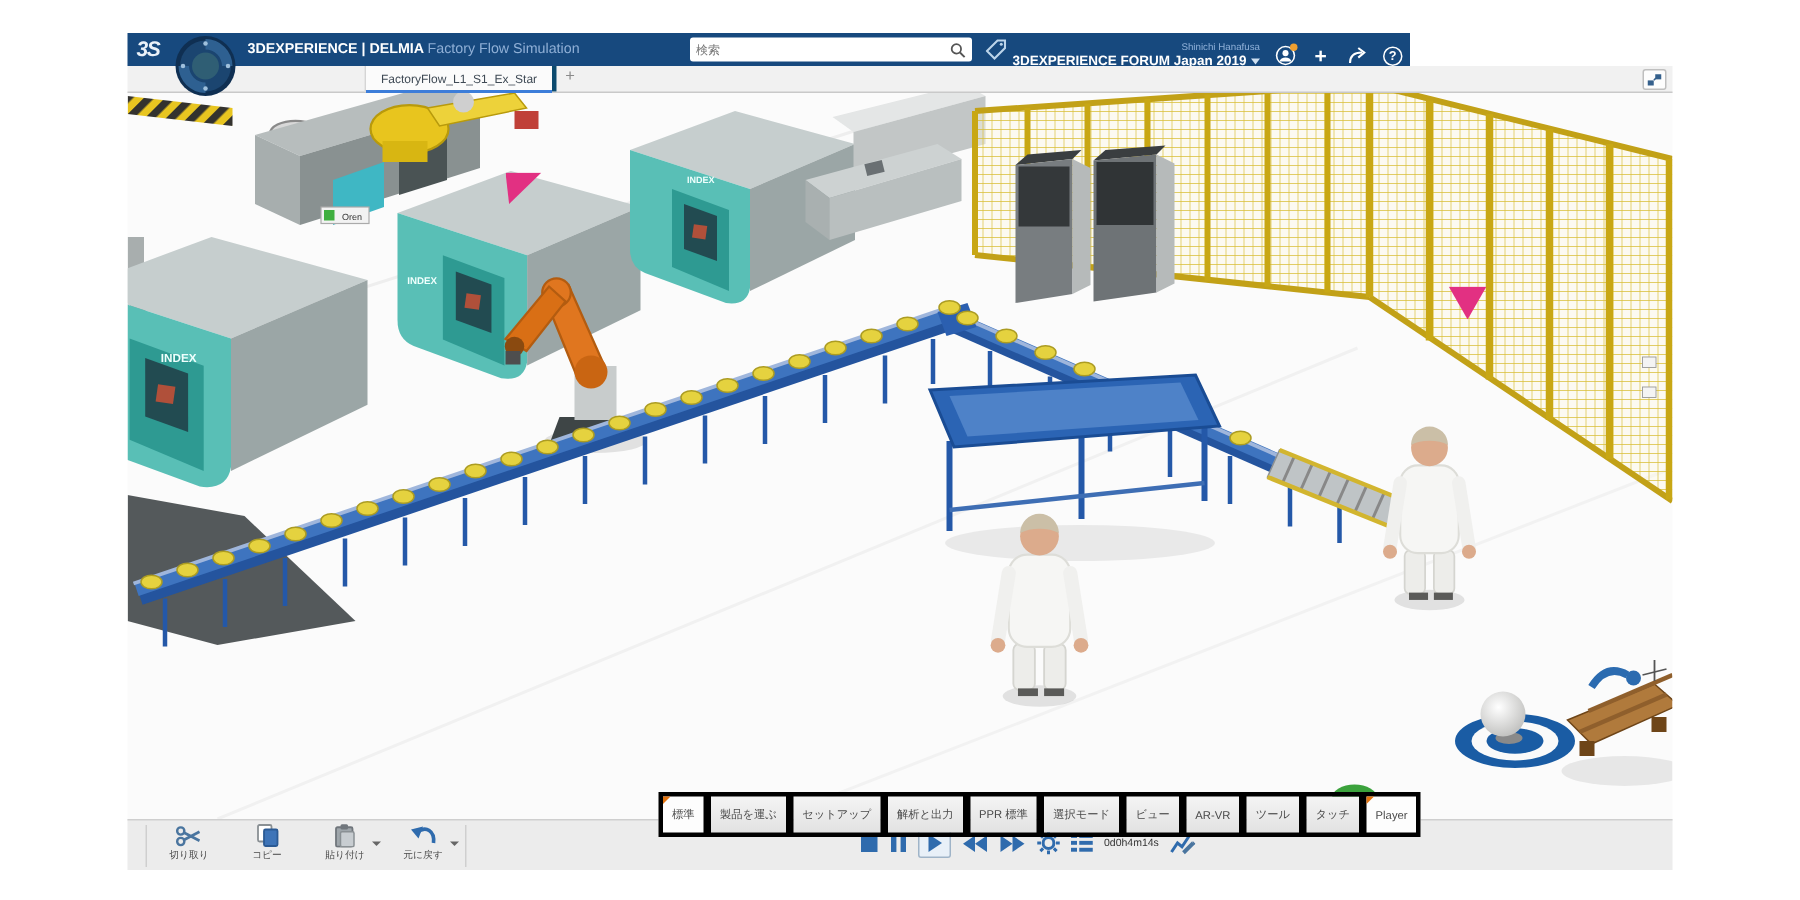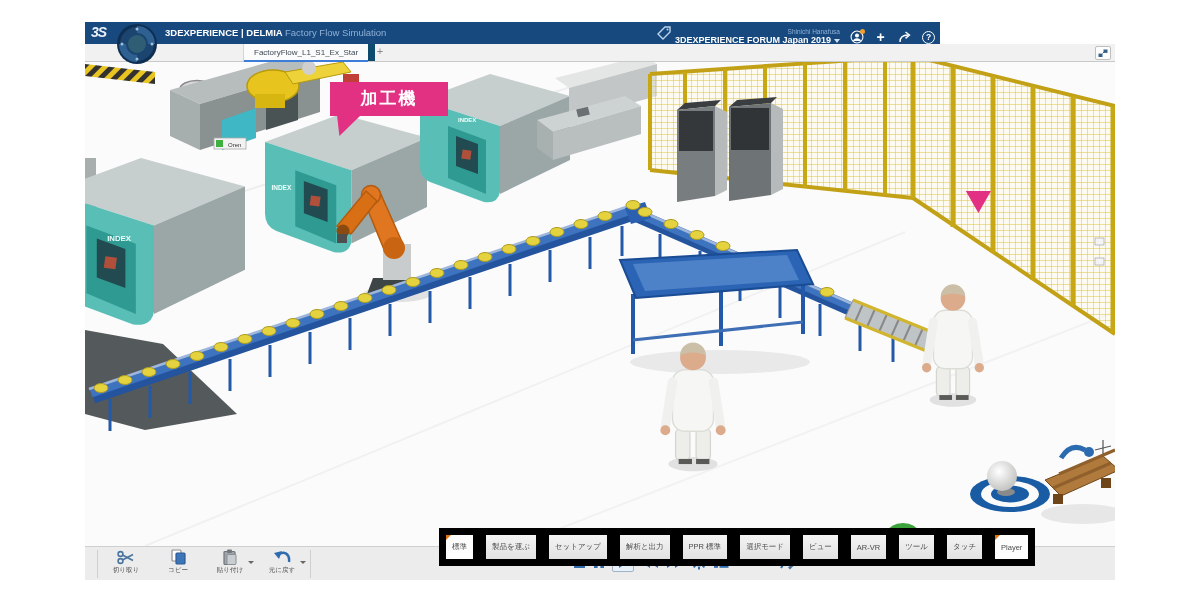--- a/index.html
+++ b/index.html
@@ -22,37 +22,37 @@
   .username { font-size:6.5px; color:#8FB0D8; margin-bottom:1px; }
   .eventrow { font-size:9px; color:#fff; font-weight:bold; display:flex; align-items:center; gap:3px; }
   .chev { width:0; height:0; border-left:3px solid transparent; border-right:3px solid transparent; border-top:4px solid #CFE0F0; }
   .tb-ic { position:relative; width:15px; height:15px; display:flex; align-items:center; justify-content:center; cursor:pointer; }
   .notif { position:absolute; right:-1px; top:-1px; width:5px; height:5px; border-radius:50%; background:#F0A030; }
   .plus-glyph { color:#fff; font-size:14px; font-weight:bold; line-height:1; }
   .help-circ { width:13px; height:13px; border:1.3px solid #fff; border-radius:50%; color:#fff; font-size:8.5px; font-weight:bold; display:flex; align-items:center; justify-content:center; }
 
   
   .docbar { position:absolute; left:0; top:22px; width:1030px; height:18px; background:#F1F1F1; border-bottom:1px solid #C9C9C9; }
-  .doctab { position:absolute; left:158px; top:0; height:17px; background:#FBFBFB; border-left:1px solid #D5D5D5; border-right:7px solid #0c4a6e; padding:0 10px; font-size:8px; color:#3F4A55; display:flex; align-items:center; }
+  .doctab { position:absolute; left:158px; top:0; height:17px; background:#FBFBFB; border-left:1px solid #D5D5D5; border-right:3px solid #0c4a6e; padding:0 10px; font-size:8px; color:#3F4A55; display:flex; align-items:center; }
   .doctab::after { content:""; position:absolute; left:0; right:0; bottom:-1px; height:2px; background:#3C7DD9; }
   .newtab { position:absolute; left:288px; top:1px; font-size:11px; color:#8A8A8A; width:14px; text-align:center; cursor:pointer; }
   .expandbtn { position:absolute; right:4px; top:2px; width:16px; height:14px; background:#FDFDFD; border:1px solid #BFBFBF; border-radius:2px; display:flex; align-items:center; justify-content:center; cursor:pointer; }
 
   
   .viewport { position:absolute; left:0; top:40px; width:1030px; height:484px; background:#FBFBFB; overflow:hidden; }
   .scene { position:absolute; left:0; top:0; }
   .callout { position:absolute; background:#E23082; color:#fff; text-align:center; font-weight:bold; z-index:20; }
   .callout1 { left:245px; top:20px; width:118px; height:34px; font-size:17px; line-height:34px; letter-spacing:2px; }
   .callout1-tail { position:absolute; left:252px; top:53px; width:24px; height:21px; background:#E23082; clip-path:polygon(0 0,100% 0,10% 100%); z-index:19; }
   .callout2 { left:820px; top:76px; width:142px; height:54px; font-size:17px; line-height:26px; padding-top:2px; letter-spacing:1px; }
   .callout2-tail { position:absolute; left:878px; top:129px; width:28px; height:22px; background:#E23082; clip-path:polygon(10% 0,100% 0,55% 100%); z-index:19; }
 
   
   .ribbon { position:absolute; left:355px; top:506px; height:18px; display:flex; z-index:25; }
-  .rtab { position:relative; height:17px; padding:12px 6px; font-size:7.5px; color:#4A4A4A; background:linear-gradient(#F4F4F4,#E2E2E2); border:7px solid #000000; margin-left:-1px; display:flex; align-items:center; white-space:nowrap; cursor:pointer; }
+  .rtab { position:relative; height:17px; padding:12px 6px; font-size:7.5px; color:#4A4A4A; background:linear-gradient(#F4F4F4,#E2E2E2); border:3px solid #000000; margin-left:-1px; display:flex; align-items:center; white-space:nowrap; cursor:pointer; }
   .rtab.active { background:#FDFDFD; z-index:2; }
   .rtab.active::before { content:""; position:absolute; left:0; top:0; width:0; height:0; border-top:5px solid #E2730F; border-right:5px solid transparent; }
 
   
   .toolbar { position:absolute; left:0; top:524px; width:1030px; height:34px; background:#ECECEC; border-top:1px solid #CFCFCF; }
   .tool-group { position:absolute; display:flex; align-items:flex-start; }
   .tgl { left:10px; top:2px; }
   .toolbtn { width:52px; display:flex; flex-direction:column; align-items:center; gap:1px; cursor:pointer; position:relative; }
   .toolbtn .lbl { font-size:6.5px; color:#4A4A4A; white-space:nowrap; }
   .caret { position:absolute; right:2px; top:12px; width:0; height:0; border-left:3px solid transparent; border-right:3px solid transparent; border-top:3.5px solid #666; }
@@ -66,20 +66,27 @@
 <body>
 
 <div class="app">
 
   <div class="topbar">
     <span class="logo">3S</span>
     <span class="brand">
       <span>3DEXPERIENCE | DELMIA</span>
       <span class="apptitle">Factory Flow Simulation</span>
     </span>
+    <div class="search-wrap">
+      <input placeholder="検索" style="">
+      <svg width="11" height="11" viewBox="0 0 12 12">
+          <circle cx="5" cy="5" r="3.4" fill="none" stroke="#555" stroke-width="1.3"></circle>
+          <line x1="7.6" y1="7.6" x2="11" y2="11" stroke="#555" stroke-width="1.4"></line>
+        </svg>
+    </div>
     <svg class="tagicon" width="14" height="14" viewBox="0 0 14 14">
         <path d="M1,8 L8,1 L13,1 L13,6 L6,13 Z" fill="none" stroke="#BCD4EA" stroke-width="1.4"></path>
         <circle cx="10.5" cy="3.5" r="1" fill="#BCD4EA"></circle>
       </svg>
     <div class="right-cluster">
       <div class="userblock">
         <div class="username">Shinichi Hanafusa</div>
         <div class="eventrow">
           <span>3DEXPERIENCE FORUM Japan 2019</span>
           <span class="chev"></span>
@@ -390,23 +397,20 @@
         <circle cx="44" cy="2" r="5" fill="#2B6BB0"></circle>
         <line x1="58" y1="-10" x2="58" y2="4" stroke="#555555" stroke-width="1.2"></line>
         <line x1="50" y1="0" x2="66" y2="-4" stroke="#555555" stroke-width="1.2"></line>
       </g>
       <g>
         <ellipse cx="818" cy="470" rx="15" ry="9" fill="#3BA23C"></ellipse>
         <path d="M803,470 a15,9 0 0 0 30,0 Z" fill="#2F8030"></path>
       </g>
     </svg>
 
-    <div class="callout callout1">
-      <span>加工機</span>
-    </div>
     <div class="callout1-tail"></div>
     <div class="callout2-tail"></div>
   </div>
 
   <div class="ribbon">
     <div class="rtab active">
         <span>標準</span>
       </div>
     <div class="rtab">
         <span>製品を運ぶ</span>

